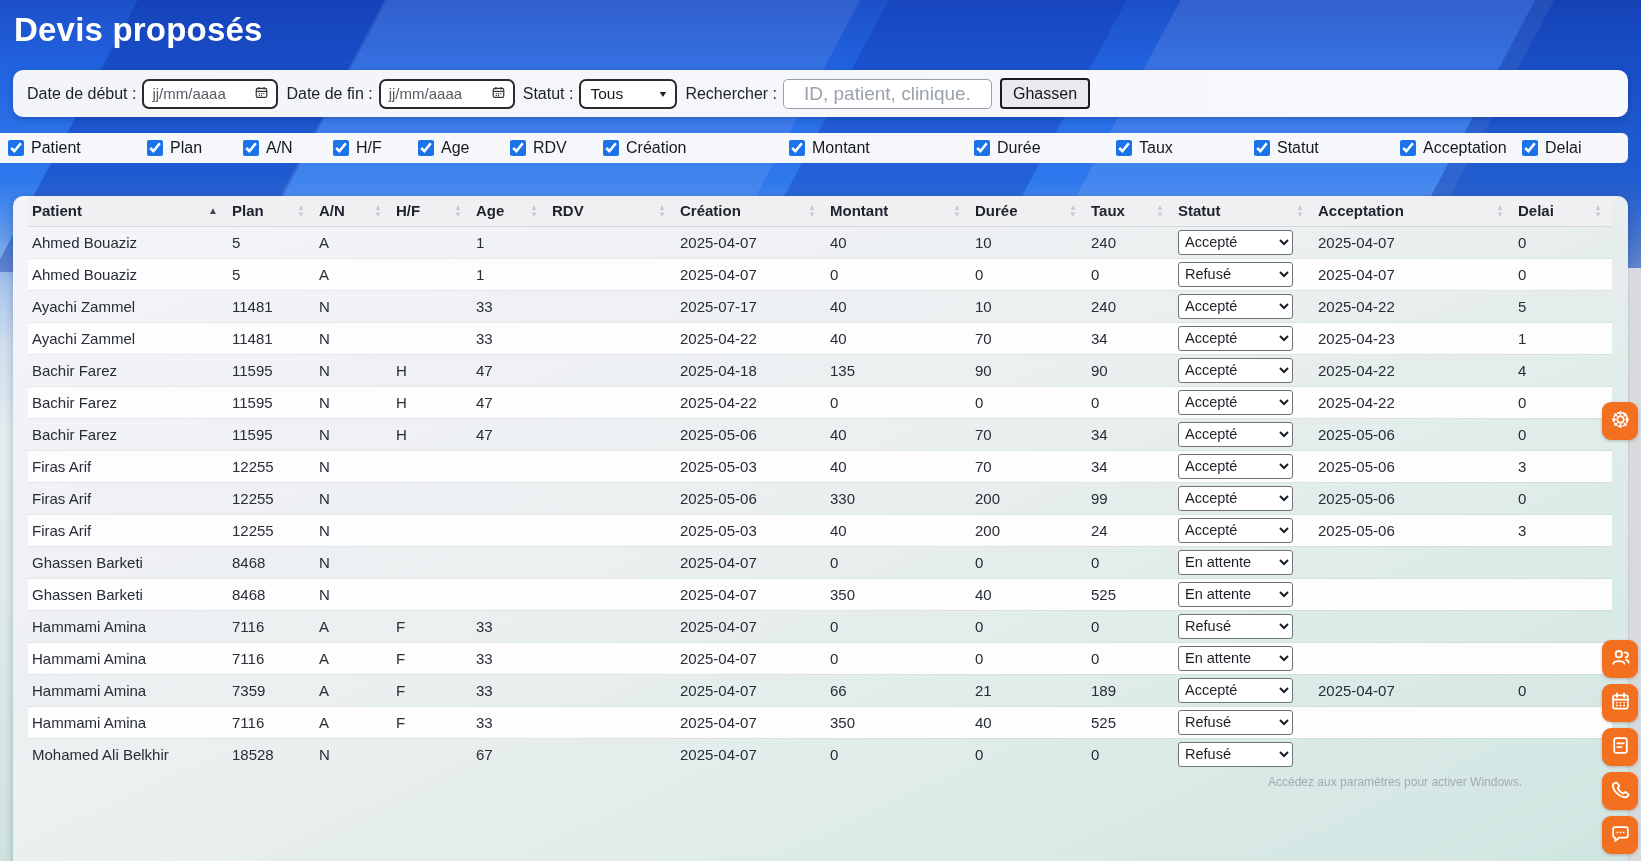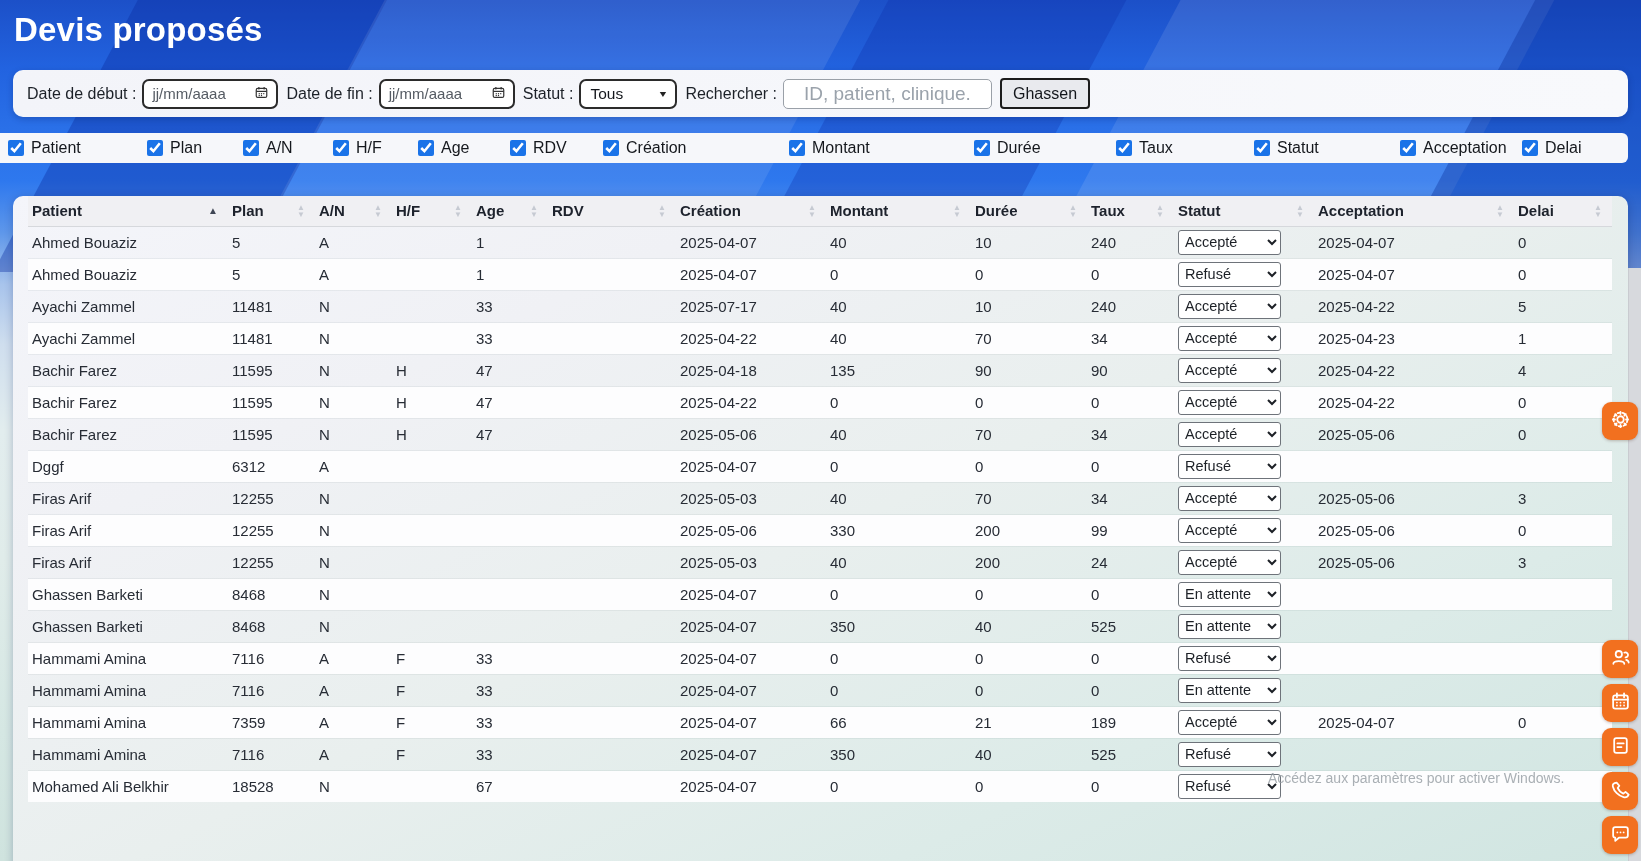--- a/index.html
+++ b/index.html
@@ -70,32 +70,32 @@
     position:relative; border-bottom:1px solid #d6d8dc; cursor:pointer; }
   .arrs { position:absolute; right:10px; top:50%; transform:translateY(-50%);
     display:flex; flex-direction:column; align-items:center; line-height:7px;
     font-size:8px; color:#c6cad2; }
   .arrs.active { font-size:10px; line-height:10px; color:#3f4654; }
   .grid td { height:32px; padding:0 0 0 4px; border-top:1px solid rgba(40,60,70,.06);
     overflow:hidden; white-space:nowrap; }
   .grid tbody tr:nth-child(even) { background:#fdfdfe; }
   .grid tbody tr:nth-child(odd)  { background:transparent; }
   .grid tbody tr:first-child td { border-top:none; }
-  select.statut { width:103px; height:25px; border:1px solid #6e737a; border-radius:3px;
+  select.statut { width:115px; height:25px; border:1px solid #6e737a; border-radius:3px;
     background:#fff; font-size:14.5px; color:#1c2026; padding:0 2px;
     font-family:"Liberation Sans",sans-serif; }
 
   
   .scrollbar { position:absolute; right:0; top:268px; width:13px; height:593px;
     background:#d7d9dd; border-left:1px solid #c9cbd0; z-index:4; }
 
   
   .watermark { position:absolute; left:1268px; top:770px; z-index:5; pointer-events:none; }
   .watermark .w1 { font-size:21px; color:rgba(125,132,138,.80); }
-  .watermark .w2 { font-size:14px; color:rgba(148,155,161,.80); }
+  .watermark .w2 { font-size:12px; color:rgba(148,155,161,.80); margin-top:5px; }
 
   
   .fab { position:absolute; right:3px; width:36px; height:38px; background:#f2701f;
     border:none; border-radius:9px; display:flex; align-items:center;
     justify-content:center; cursor:pointer; z-index:6;
     box-shadow:0 1px 3px rgba(60,20,0,.25); }
   .fab svg { stroke:#fff; fill:none; stroke-width:1.7; stroke-linecap:round;
     stroke-linejoin:round; }
 </style>
 </head>
@@ -391,35 +391,20 @@
           <td>H</td>
           <td>47</td>
           <td></td>
           <td>2025-05-06</td>
           <td>40</td>
           <td>70</td>
           <td>34</td>
           <td><select class="statut"><option value="Accepté">Accepté</option><option value="Refusé">Refusé</option><option value="En attente">En attente</option></select></td>
           <td>2025-05-06</td>
           <td>0</td>
-        </tr>
-        <tr>
-          <td>Dggf</td>
-          <td>6312</td>
-          <td>A</td>
-          <td></td>
-          <td></td>
-          <td></td>
-          <td>2025-04-07</td>
-          <td>0</td>
-          <td>0</td>
-          <td>0</td>
-          <td><select class="statut"><option value="Accepté">Accepté</option><option value="Refusé" selected="">Refusé</option><option value="En attente">En attente</option></select></td>
-          <td></td>
-          <td></td>
         </tr>
         <tr>
           <td>Firas Arif</td>
           <td>12255</td>
           <td>N</td>
           <td></td>
           <td></td>
           <td></td>
           <td>2025-05-03</td>
           <td>40</td>

